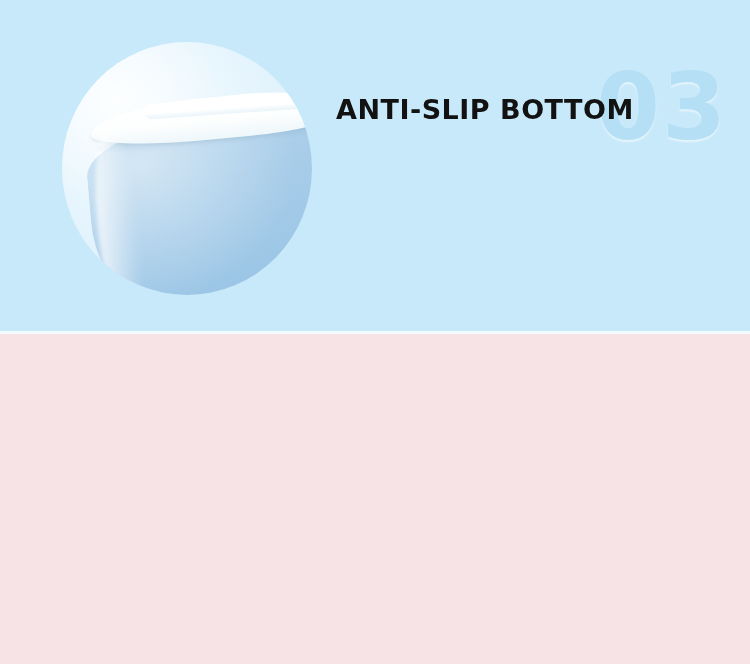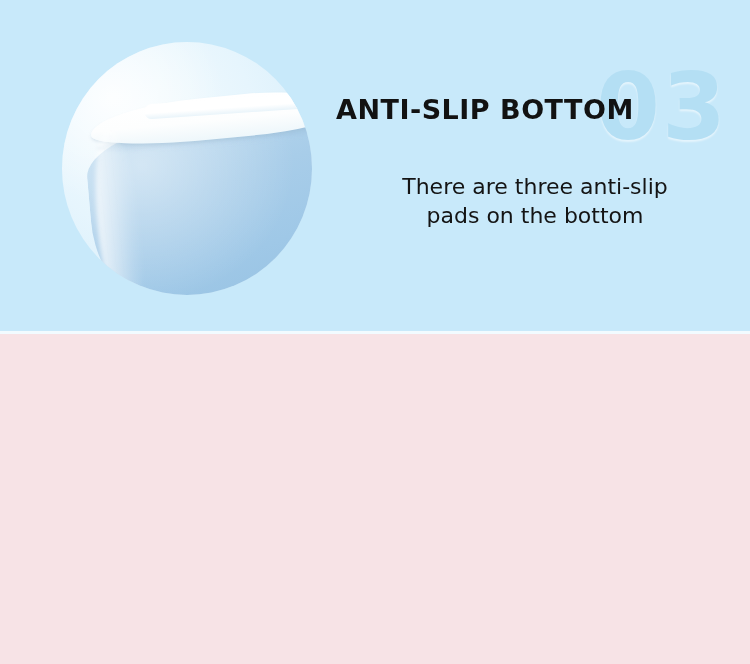--- a/index.html
+++ b/index.html
@@ -188,22 +188,20 @@
       <div class="rim-shadow"></div>
       <div class="rim-white"></div>
       <div class="rim-lip"></div>
       <div class="body-highlight"></div>
     </div>
 
     <div class="watermark" id="watermark-03">03</div>
 
     <div class="feature-heading" id="heading-anti-slip">ANTI-SLIP BOTTOM</div>
 
-    <div class="feature-body" id="body-anti-slip">There are three anti-slip
-pads on the bottom</div>
   </div>
 
   <div class="panel-divider"></div>
 
   <div class="panel" id="panel-bottom">
 
     
     
 
     

